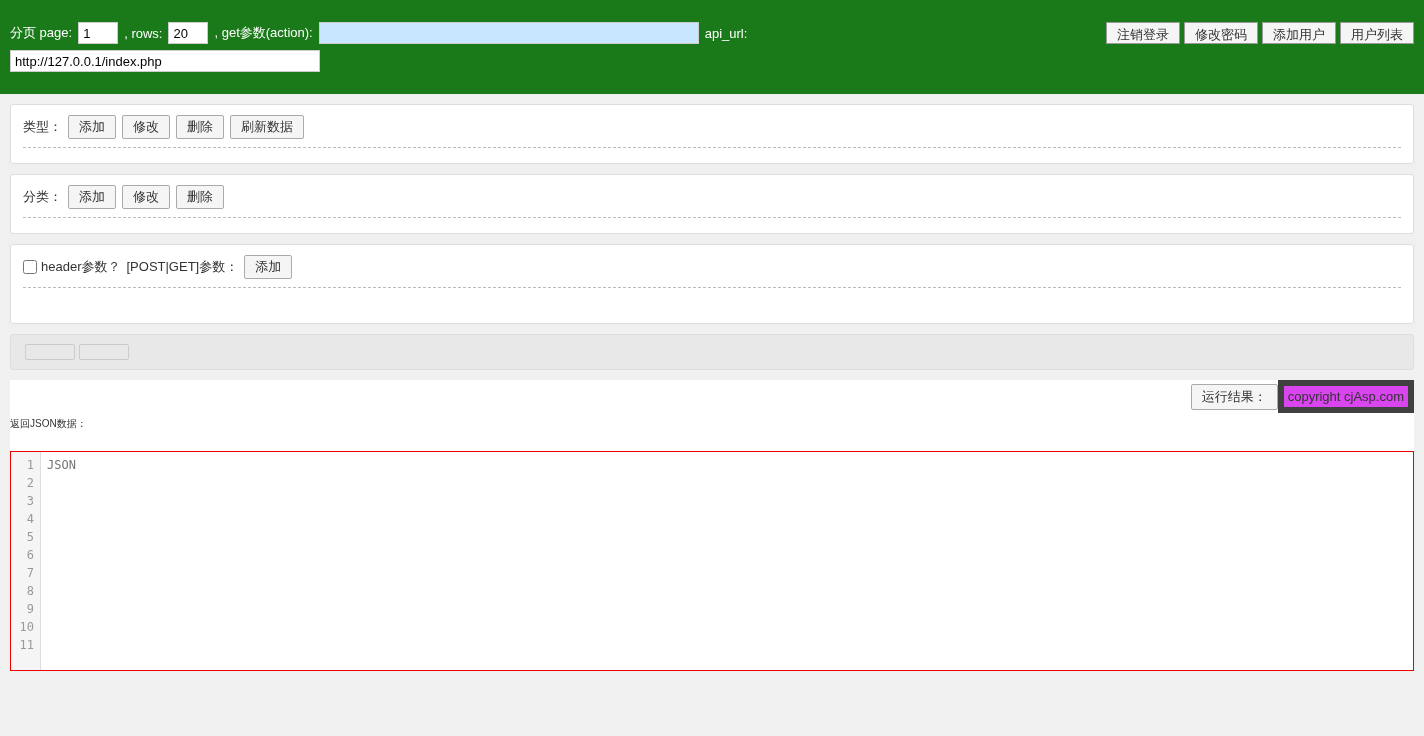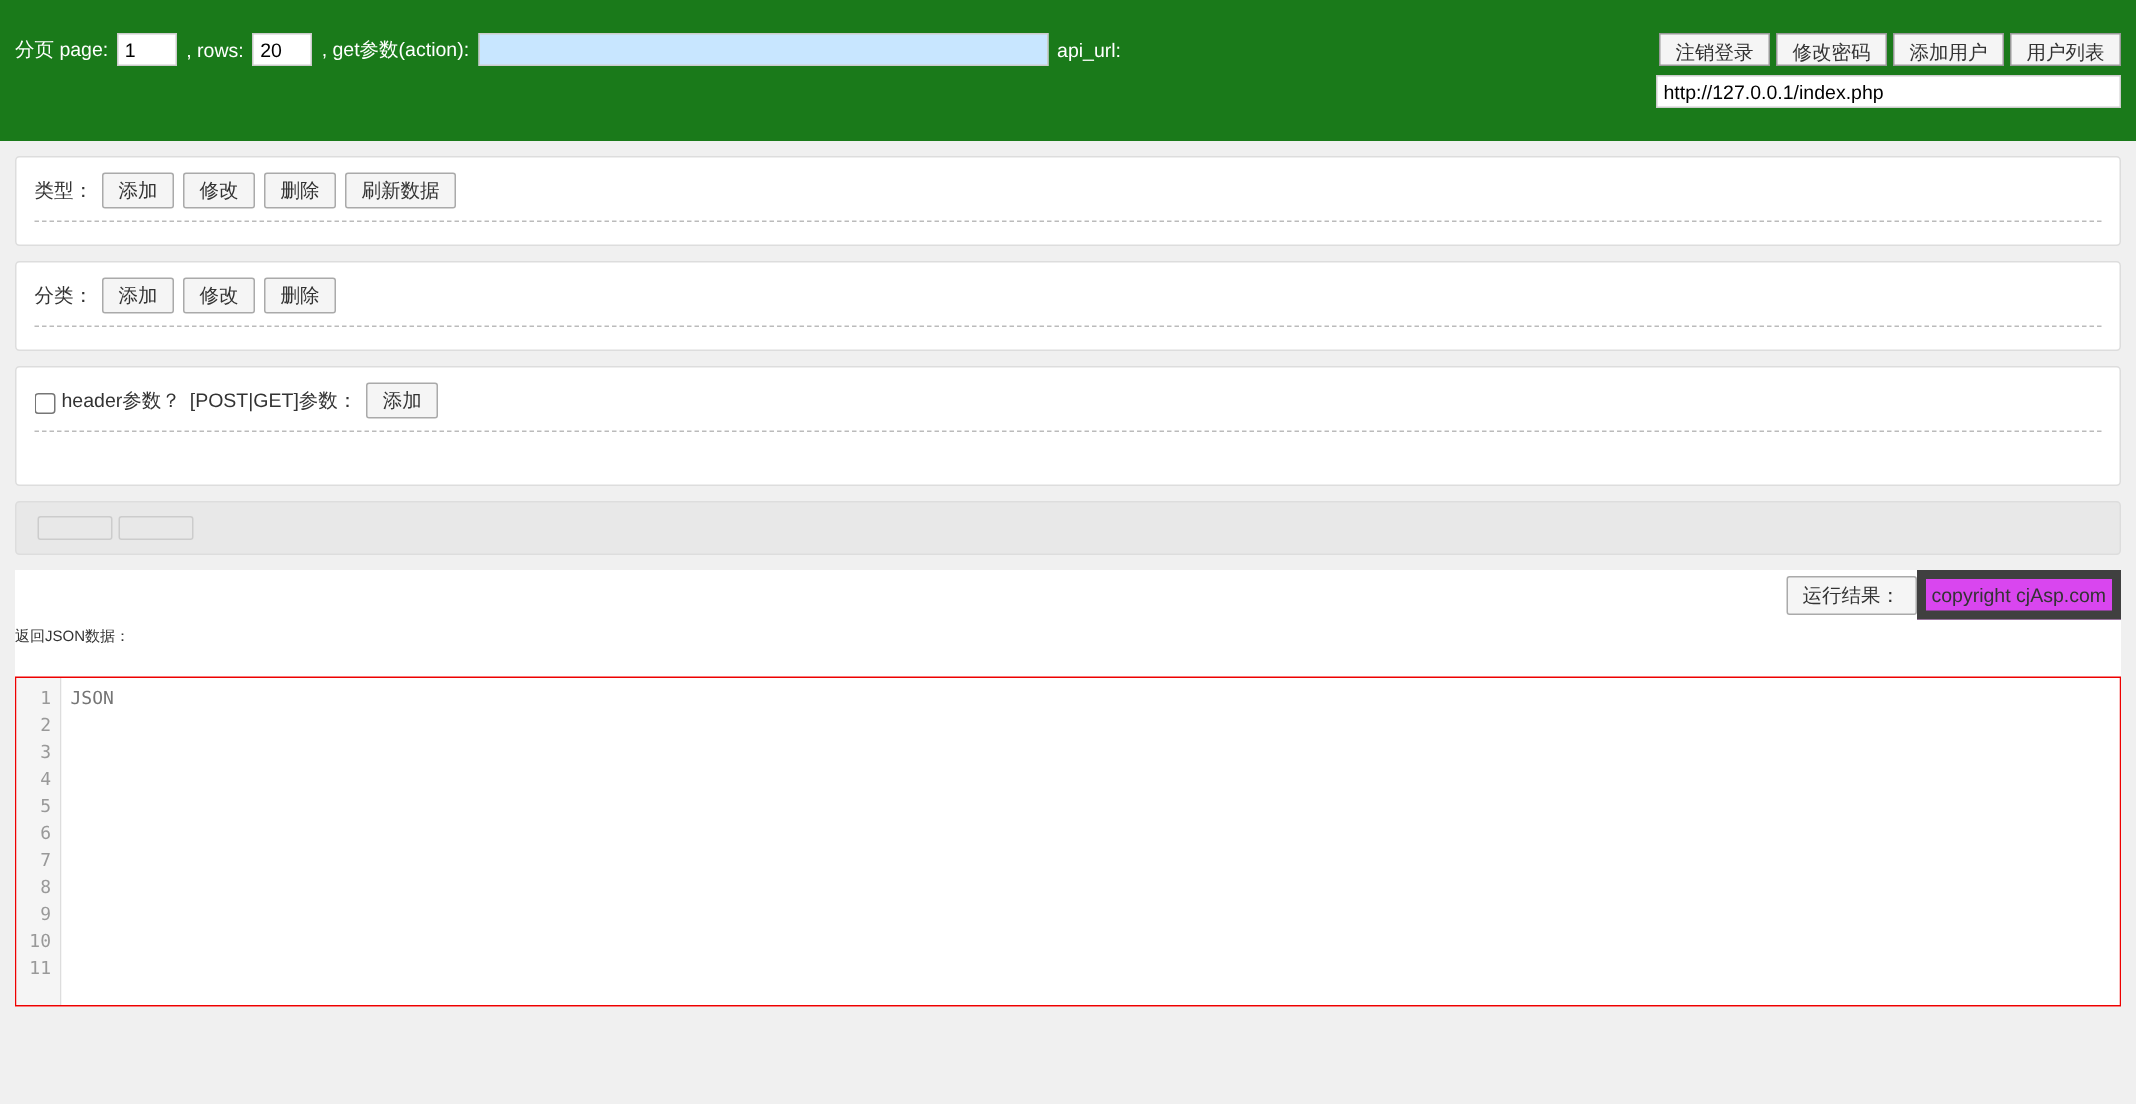--- a/index.html
+++ b/index.html
@@ -65,21 +65,20 @@
       font-size: 13px;
       cursor: pointer;
       height: 22px;
       color: #333;
     }
 
     #header-row2 {
       display: flex;
       align-items: center;
       gap: 6px;
-      justify-content: flex-end;
     }
 
     
     #main {
       padding: 10px;
       display: flex;
       flex-direction: column;
       gap: 10px;
     }
 
@@ -122,21 +121,21 @@
     
     .params-section {
       background: #fff;
       border: 1px solid #ddd;
       border-radius: 3px;
       padding: 10px 12px;
       min-height: 80px;
     }
     .checkbox-label {
       display: flex;
-      align-items: flex-end;
+      align-items: center;
       gap: 4px;
       font-size: 13px;
     }
     .checkbox-label input[type="checkbox"] {
       width: 14px;
       height: 14px;
     }
 
     
     .run-panel {

